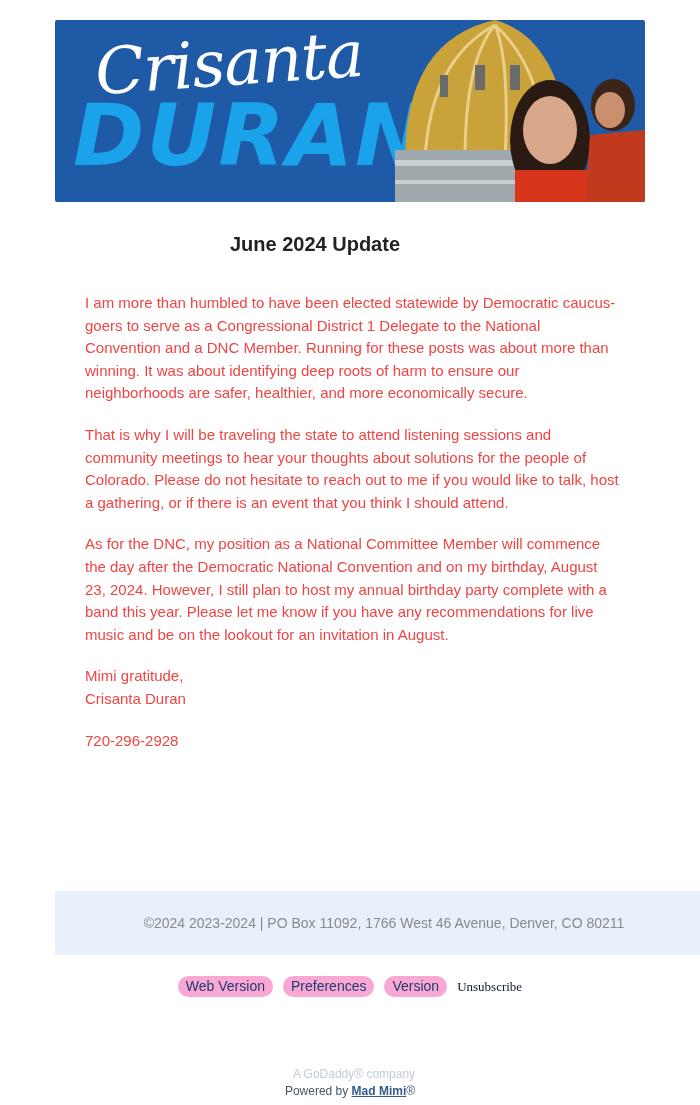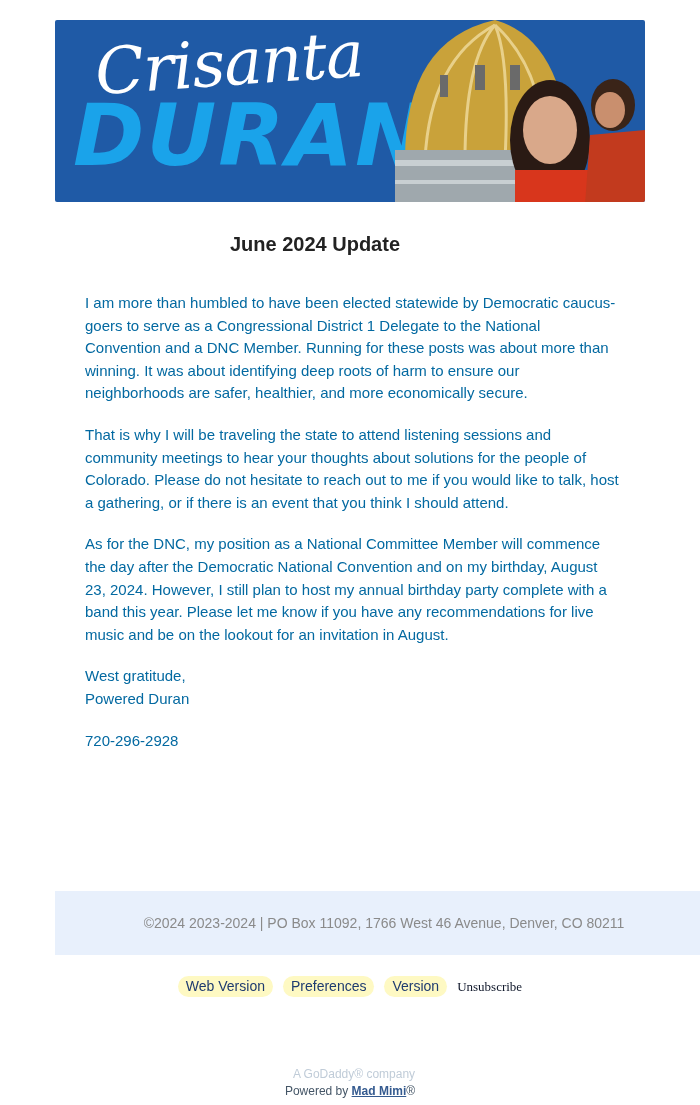--- a/index.html
+++ b/index.html
@@ -3,25 +3,25 @@
 <meta charset="utf-8">
 <style>
   html, body { margin: 0; padding: 0; background: #ffffff; }
   body { width: 700px; height: 1105px; position: relative; font-family: "Liberation Sans", sans-serif; color: #444; }
   .banner { position: absolute; left: 55px; top: 20px; width: 590px; height: 182px; background: #1f5aa6; overflow: hidden; border-radius: 2px; }
   .banner .script { position: absolute; left: 40px; top: 6px; font-family: "DejaVu Serif", serif; font-style: italic; color: #fff; font-size: 64px; letter-spacing: -1px; transform: rotate(-4deg); }
   .banner .big { position: absolute; left: 18px; top: 72px; font-family: "DejaVu Sans", sans-serif; font-weight: bold; font-style: italic; color: #1aa3ea; font-size: 86px; letter-spacing: 2px; line-height: 1; }
   .dome { position: absolute; left: 330px; top: -10px; width: 190px; height: 200px; }
   .people { position: absolute; left: 440px; top: 40px; width: 150px; height: 145px; }
   h1 { position: absolute; left: 0; width: 630px; top: 233px; margin: 0; text-align: center; font-size: 20px; font-weight: bold; color: #222; }
-  .content { position: absolute; left: 85px; top: 292px; width: 535px; font-size: 15px; line-height: 22.6px; color: #0369a1; }
+  .content { position: absolute; left: 85px; top: 292px; width: 535px; font-size: 15px; line-height: 22.6px; color: #ef4444; }
   .content p { margin: 0 0 19px 0; }
   .footer-box { position: absolute; left: 55px; top: 891px; width: 658px; height: 64px; background: #e8f0fc; display: flex; align-items: center; justify-content: center; font-size: 14px; color: #8a8a8a; }
   .links { position: absolute; top: 976px; left: 0; width: 700px; display: flex; justify-content: center; align-items: center; gap: 10px; }
-  .pill { background: #fef9c3; color: #1e3b70; font-size: 14px; padding: 2px 8px; border-radius: 12px; line-height: 17px; cursor: pointer; }
+  .pill { background: #f9a8d4; color: #1e3b70; font-size: 14px; padding: 2px 8px; border-radius: 12px; line-height: 17px; cursor: pointer; }
   .unsub { font-family: Liberation Serif, serif; font-size: 13px; color: #0f172a; margin-left: 0px; cursor: pointer; }
   .powered { position: absolute; top: 1048px; left: 0; width: 700px; text-align: center; font-size: 12px; color: #456; margin-top: 36px; }
   .powered a { color: #345a8f; font-weight: bold; text-decoration: underline; }
   .godaddy { position: absolute; top: 1067px; left: 4px; width: 700px; text-align: center; font-size: 12px; color: #c0ccd8; }
 </style>
 </head>
 <body>
 
 <div class="banner">
   <div class="script">Crisanta</div>
@@ -49,22 +49,22 @@
   </svg>
 </div>
 
 <h1>June 2024 Update</h1>
 
 <div class="content">
   <p>I am more than humbled to have been elected statewide by Democratic caucus-goers to serve as a Congressional District 1 Delegate to the National Convention and a DNC Member. Running for these posts was about more than winning. It was about identifying deep roots of harm to ensure our neighborhoods are safer, healthier, and more economically secure.</p>
   <p>That is why I will be traveling the state to attend listening sessions and community meetings to hear your thoughts about solutions for the people of Colorado. Please do not hesitate to reach out to me if you would like to talk, host a gathering, or if there is an event that you think I should attend.</p>
   <p>As for the DNC, my position as a National Committee Member will commence the day after the Democratic National Convention and on my birthday, August 23, 2024. However, I still plan to host my annual birthday party complete with a band this year. Please let me know if you have any recommendations for live music and be on the lookout for an invitation in August.</p>
   <p>
-    <span>West gratitude,</span><br>
-    <span>Powered Duran</span>
+    <span>Mimi gratitude,</span><br>
+    <span>Crisanta Duran</span>
   </p>
   <p>720-296-2928</p>
 </div>
 
 <div class="footer-box">
   <span>©2024 2023-2024 | PO Box 11092, 1766 West 46 Avenue, Denver, CO 80211</span>
 </div>
 
 <div class="links">
   <span class="pill">Web Version</span>

